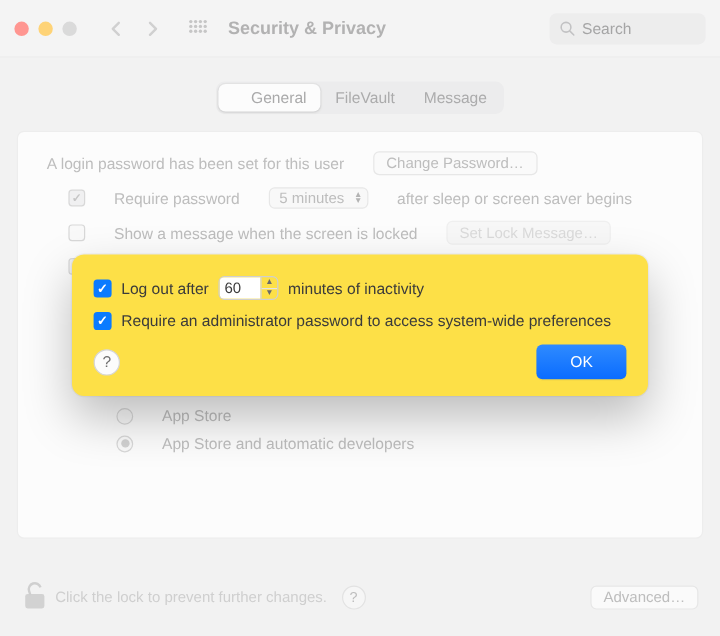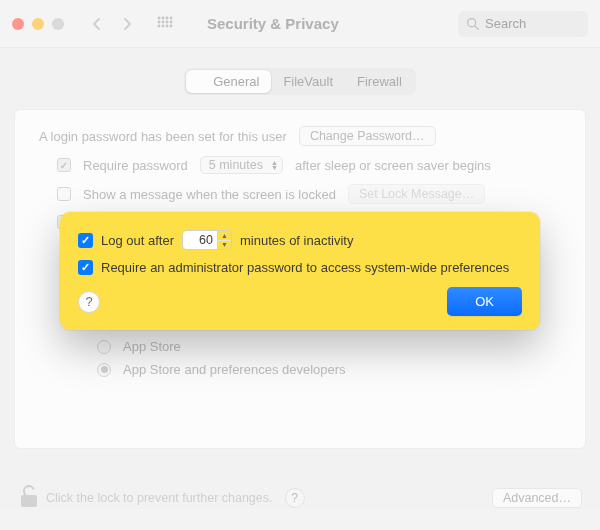--- a/index.html
+++ b/index.html
@@ -72,21 +72,21 @@
     .grid-icon {
       width:26px; height:24px;
       display:flex; align-items:center; justify-content:center;
       color:#a8a8a8;
       margin-left:4px;
     }
     .title {
       font-weight:600;
       font-size:15px;
       color:#898989;
-      margin-left:21px;
+      margin-left:4px;
     }
     .search {
       margin-left:auto;
       display:flex;
       align-items:center;
       background:#e3e3e4;
       border-radius:6px;
       height:26px;
       width:130px;
       padding:0 8px;
@@ -141,21 +141,21 @@
       padding:16px 18px 18px 18px;
       position:relative;
       height:340px;
     }
 
     .line {
       font-size:13px;
       color:#9a9a9a;
       display:flex;
       align-items:center;
-      gap:12px;
+      gap:24px;
       margin-bottom:10px;
     }
     .line.first { margin-left:6px; }
     .sub { margin-left:24px; }
 
     .mac-btn {
       border:1px solid #dadada;
       background:#f7f7f7;
       border-radius:5px;
       font-size:12.5px;
@@ -276,21 +276,21 @@
       align-items:stretch;
       border:1px solid #cfcfcf;
       border-radius:5px;
       overflow:hidden;
       height:20px;
     }
     .stepper input{
       width:34px;
       border:none;
       outline:none;
-      text-align:right;
+      text-align:left;
       font-size:12.5px;
       padding:0 4px;
       color:#3b3b3b;
     }
     .stepper .arrows{
       width:14px;
       border-left:1px solid #d6d6d6;
       display:flex; flex-direction:column;
     }
     .stepper .arrows span{
@@ -371,21 +371,21 @@
         </svg>
       <input type="text" placeholder="Search" style="">
     </div>
   </div>
 
   <div class="body">
     <div class="tabs">
       <div class="seg">
         <div class="seg-tab active">General</div>
         <div class="seg-tab">FileVault</div>
-        <div class="seg-tab">Firewall</div>
+        <div class="seg-tab">Message</div>
       </div>
     </div>
 
     <div class="pane">
       <div class="line first">
         <span>A login password has been set for this user</span>
         <button class="mac-btn">Change Password…</button>
       </div>
 
       <div class="line sub">
@@ -412,21 +412,21 @@
         <span>Disable automatic login</span>
       </div>
 
       <div class="radios">
         <div class="line">
           <span class="radio"></span>
           <span>App Store</span>
         </div>
         <div class="line">
           <span class="radio on"></span>
-          <span>App Store and preferences developers</span>
+          <span>App Store and automatic developers</span>
         </div>
       </div>
     </div>
   </div>
 
   <div class="footer">
     <span class="lock">
       <svg width="22" height="26" viewBox="0 0 22 26">
         <path d="M6 12 V8 a5 5 0 0 1 10 0" fill="none" stroke="currentColor" stroke-width="2" transform="rotate(-18 11 8)"></path>
         <rect x="3" y="12" width="16" height="12" rx="2" fill="currentColor" opacity="0.9"></rect>

